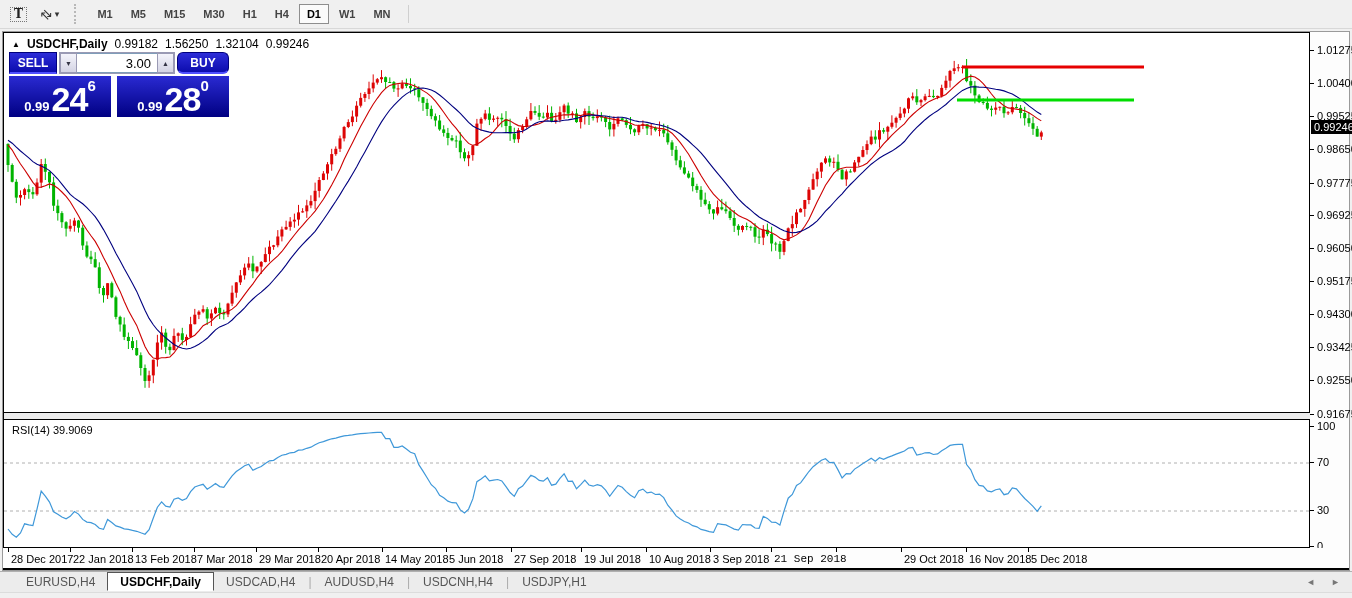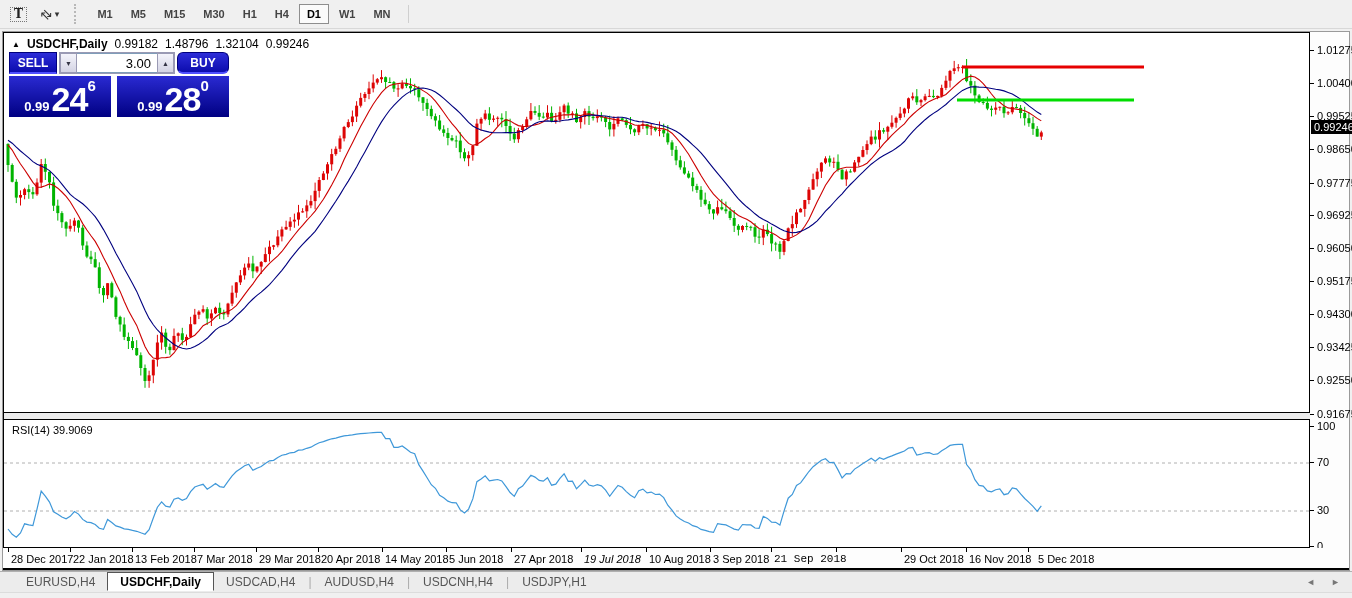--- a/index.html
+++ b/index.html
@@ -591,21 +591,21 @@
             </g>
             <polyline points="4.0,111.9 8.2,117.1 12.3,124.3 16.5,131.0 20.6,136.7 24.8,143.1 28.9,149.4 33.0,154.2 37.2,154.1 41.3,152.8 45.5,150.9 49.6,152.2 53.8,155.2 57.9,159.0 62.1,163.3 66.2,168.7 70.4,175.8 74.5,182.8 78.7,190.6 82.9,197.0 87.0,202.8 91.2,208.4 95.3,215.8 99.5,224.5 103.6,232.3 107.8,241.0 111.9,250.0 116.1,258.4 120.2,268.2 124.4,277.4 128.5,284.9 132.7,292.4 136.8,303.0 141.0,313.4 145.1,320.7 149.3,325.1 153.4,325.8 157.6,324.8 161.7,324.6 165.9,324.0 170.0,320.0 174.2,314.0 178.3,309.6 182.5,306.8 186.6,304.5 190.8,302.2 194.9,297.9 199.1,292.7 203.2,290.6 207.4,288.1 211.5,284.0 215.7,281.1 219.8,279.8 224.0,278.5 228.1,276.1 232.3,272.7 236.4,267.4 240.6,261.6 244.7,256.1 248.9,250.9 253.0,244.9 257.2,239.7 261.3,234.9 265.5,230.4 269.6,226.7 273.8,222.8 277.9,218.5 282.1,212.9 286.2,207.3 290.4,202.0 294.5,196.8 298.6,192.4 302.8,187.4 306.9,183.0 311.1,178.1 315.2,172.3 319.4,166.3 323.5,159.4 327.7,152.1 331.8,144.3 336.0,135.9 340.1,126.6 344.3,118.0 348.4,110.1 352.6,101.6 356.7,93.3 360.9,85.8 365.0,78.3 369.2,71.3 373.3,65.3 377.5,59.7 381.6,55.4 385.8,52.4 389.9,51.3 394.1,50.6 398.2,50.0 402.4,50.4 406.5,51.5 410.7,53.1 414.8,55.0 419.0,57.6 423.1,60.1 427.3,63.6 431.4,68.2 435.6,73.6 439.7,79.2 443.9,85.3 448.0,90.7 452.2,95.4 456.3,100.8 460.5,106.0 464.6,110.4 468.8,112.4 472.9,111.2 477.1,108.8 481.2,105.5 485.4,102.9 489.5,98.7 493.7,93.6 497.8,89.1 502.0,86.7 506.1,87.9 510.3,90.5 514.4,92.6 518.6,93.4 522.7,93.5 526.9,92.7 531.0,91.9 535.2,90.7 539.3,88.7 543.5,85.4 547.6,84.2 551.8,83.4 555.9,82.5 560.1,81.8 564.2,81.9 568.4,81.5 572.5,82.0 576.7,82.6 580.8,81.3 585.0,80.9 589.1,81.7 593.3,83.0 597.4,83.5 601.6,84.6 605.7,85.5 609.9,86.4 614.0,87.3 618.2,87.7 622.3,88.6 626.5,90.2 630.6,92.0 634.8,92.5 638.9,91.9 643.1,92.4 647.2,93.6 651.4,94.8 655.5,95.4 659.7,95.9 663.8,97.2 668.0,100.2 672.1,104.7 676.3,109.6 680.4,115.3 684.6,121.3 688.7,128.3 692.9,135.4 697.0,142.5 701.2,149.3 705.3,155.5 709.5,161.2 713.6,165.4 717.8,169.4 721.9,172.5 726.1,176.1 730.2,179.3 734.4,182.5 738.5,184.6 742.7,186.3 746.8,188.8 751.0,192.2 755.1,195.5 759.3,196.9 763.4,198.0 767.6,199.7 771.7,201.9 775.9,205.0 780.0,206.8 784.2,205.7 788.3,204.1 792.5,201.9 796.6,198.8 800.8,193.3 804.9,186.5 809.1,177.4 813.2,168.7 817.4,160.5 821.5,152.3 825.7,146.1 829.8,140.2 834.0,136.4 838.1,135.2 842.3,134.2 846.4,134.2 850.6,134.2 854.7,134.0 858.9,132.4 863.0,130.2 867.2,126.0 871.3,121.1 875.5,115.9 879.6,110.9 883.8,106.5 887.9,102.2 892.1,98.2 896.2,94.4 900.4,90.9 904.5,85.7 908.7,81.5 912.8,77.8 917.0,74.5 921.1,71.2 925.3,68.4 929.4,66.4 933.6,64.8 937.7,63.5 941.9,61.5 946.0,57.6 950.2,53.7 954.3,50.0 958.5,46.4 962.6,44.4 966.8,43.1 970.9,44.0 975.1,46.7 979.2,50.7 983.4,55.7 987.5,61.0 991.7,66.1 995.8,69.3 1000.0,72.8 1004.1,74.9 1008.3,75.5 1012.4,76.1 1016.6,76.7 1020.7,77.7 1024.9,79.7 1029.0,82.4 1033.2,85.4 1037.3,87.9 " fill="none" stroke="#cc0000" stroke-width="1.1"></polyline>
             <polyline points="4.0,107.2 8.2,110.2 12.3,114.2 16.5,118.0 20.6,121.3 24.8,124.9 28.9,128.6 33.0,131.3 37.2,133.0 41.3,134.9 45.5,137.6 49.6,141.6 53.8,146.0 57.9,151.1 62.1,156.3 66.2,161.4 70.4,164.9 74.5,167.8 78.7,170.8 82.9,174.6 87.0,179.0 91.2,183.7 95.3,189.6 99.5,196.6 103.6,204.0 107.8,211.9 111.9,220.3 116.1,227.7 120.2,235.5 124.4,242.9 128.5,250.4 132.7,258.4 136.8,267.7 141.0,277.2 145.1,285.4 149.3,291.8 153.4,297.0 157.6,301.1 161.7,304.8 165.9,308.2 170.0,311.5 174.2,313.7 178.3,315.2 182.5,316.0 186.6,315.2 190.8,313.5 194.9,311.2 199.1,308.4 203.2,305.3 207.4,301.0 211.5,296.8 215.7,293.9 219.8,292.2 224.0,290.4 228.1,287.0 232.3,282.7 236.4,279.0 240.6,274.9 244.7,270.1 248.9,266.0 253.0,262.4 257.2,259.1 261.3,255.5 265.5,251.6 269.6,247.0 273.8,242.2 277.9,237.3 282.1,231.9 286.2,226.1 290.4,220.9 294.5,215.8 298.6,211.4 302.8,207.0 306.9,202.9 311.1,198.3 315.2,192.6 319.4,186.8 323.5,180.7 327.7,174.4 331.8,168.3 336.0,161.6 340.1,154.8 344.3,148.1 348.4,141.2 352.6,134.0 356.7,126.3 360.9,118.9 365.0,111.3 369.2,103.6 373.3,96.0 377.5,88.9 381.6,82.7 385.8,77.0 389.9,72.3 394.1,68.2 398.2,64.1 402.4,60.9 406.5,58.4 410.7,56.4 414.8,55.2 419.0,55.0 423.1,55.7 427.3,57.1 431.4,59.1 435.6,62.0 439.7,65.4 443.9,69.2 448.0,72.8 452.2,76.5 456.3,80.4 460.5,84.8 464.6,89.3 468.8,93.0 472.9,95.2 477.1,97.1 481.2,98.1 485.4,99.1 489.5,99.7 493.7,99.8 497.8,99.8 502.0,99.5 506.1,99.6 510.3,99.7 514.4,99.0 518.6,98.2 522.7,96.1 526.9,93.1 531.0,90.5 535.2,88.7 539.3,88.3 543.5,87.9 547.6,88.4 551.8,88.4 555.9,88.0 560.1,87.2 564.2,86.9 568.4,86.1 572.5,85.4 576.7,84.0 580.8,82.8 585.0,82.2 589.1,82.1 593.3,82.4 597.4,82.7 601.6,83.0 605.7,83.8 609.9,84.5 614.0,84.3 618.2,84.3 622.3,85.1 626.5,86.6 630.6,87.8 634.8,88.6 638.9,88.7 643.1,89.4 647.2,90.4 651.4,91.3 655.5,92.0 659.7,93.1 663.8,94.6 668.0,96.3 672.1,98.3 676.3,101.0 680.4,104.5 684.6,108.0 688.7,111.9 692.9,115.6 697.0,119.9 701.2,124.8 705.3,130.1 709.5,135.4 713.6,140.4 717.8,145.3 721.9,150.4 726.1,155.7 730.2,160.9 734.4,165.9 738.5,170.0 742.7,173.8 746.8,177.1 751.0,180.8 755.1,184.0 759.3,186.5 763.4,188.6 767.6,191.1 771.7,193.3 775.9,195.7 780.0,197.8 784.2,199.0 788.3,199.8 792.5,199.4 796.6,198.4 800.8,196.5 804.9,194.2 809.1,191.2 813.2,187.8 817.4,183.1 821.5,178.2 825.7,174.0 829.8,169.5 834.0,164.9 838.1,160.8 842.3,155.8 846.4,151.5 850.6,147.4 854.7,143.1 858.9,139.2 863.0,135.2 867.2,131.2 871.3,128.1 875.5,125.0 879.6,122.6 883.8,120.3 887.9,118.1 892.1,115.3 896.2,112.3 900.4,108.5 904.5,103.4 908.7,98.7 912.8,94.4 917.0,90.5 921.1,86.7 925.3,83.3 929.4,80.4 933.6,77.8 937.7,74.6 941.9,71.5 946.0,67.7 950.2,64.1 954.3,60.6 958.5,57.4 962.6,55.4 966.8,53.9 970.9,53.8 975.1,54.1 979.2,54.2 983.4,54.7 987.5,55.5 991.7,56.3 995.8,56.9 1000.0,57.9 1004.1,59.5 1008.3,61.1 1012.4,63.4 1016.6,66.2 1020.7,69.4 1024.9,72.9 1029.0,75.9 1033.2,79.1 1037.3,81.4 " fill="none" stroke="#00007f" stroke-width="1.1"></polyline>
             <line x1="958" y1="34.1" x2="1140" y2="34.1" stroke="#e60000" stroke-width="3"></line>
             <line x1="953" y1="67.1" x2="1130" y2="67.1" stroke="#00dd00" stroke-width="3"></line>
           </svg>
         <div class="chart-header">
           <span class="hdr-tri">▲</span>
           <span style="font-weight:bold;">USDCHF,Daily</span>
           <span>0.99182</span>
-          <span>1.48796</span>
+          <span>1.56250</span>
           <span>1.32104</span>
           <span>0.99246</span>
         </div>
 
         <div class="trade-panel">
           <div class="tp-row1">
             <button class="tp-btn">SELL</button>
             <div class="tp-spin">
               <button class="spin-btn">▼</button>
               <div class="tp-vol">3.00</div>
@@ -686,37 +686,37 @@
           <div class="date-label" style="left: 194px;">7 Mar 2018</div>
           <div class="date-tick" style="left: 253px;"></div>
           <div class="date-label" style="left: 256px;">29 Mar 2018</div>
           <div class="date-tick" style="left: 315px;"></div>
           <div class="date-label" style="left: 318px;">20 Apr 2018</div>
           <div class="date-tick" style="left: 379px;"></div>
           <div class="date-label" style="left: 382px; text-align: right;">14 May 2018</div>
           <div class="date-tick" style="left: 443px;"></div>
           <div class="date-label" style="left: 446px;">5 Jun 2018</div>
           <div class="date-tick" style="left: 508px;"></div>
-          <div class="date-label" style="left: 511px;">27 Apr 2018</div>
+          <div class="date-label" style="left: 511px;">27 Sep 2018</div>
           <div class="date-tick" style="left: 578px;"></div>
-          <div class="date-label" style="left: 581px; font-style: italic;">19 Jul 2018</div>
+          <div class="date-label" style="left: 581px;">19 Jul 2018</div>
           <div class="date-tick" style="left: 643px;"></div>
           <div class="date-label" style="left: 646px;">10 Aug 2018</div>
           <div class="date-tick" style="left: 707px;"></div>
           <div class="date-label" style="left: 710px;">3 Sep 2018</div>
           <div class="date-tick" style="left: 768px;"></div>
           <div class="date-label" style="left: 771px; font-family: Liberation Mono, monospace;">21 Sep 2018</div>
           <div class="date-tick" style="left: 833px;"></div>
           <div class="date-label" style="left: 836px; margin-top: 28px;">10 Oct 2018</div>
           <div class="date-tick" style="left: 898px;"></div>
           <div class="date-label" style="left: 901px;">29 Oct 2018</div>
           <div class="date-tick" style="left: 963px;"></div>
           <div class="date-label" style="left: 966px;">16 Nov 2018</div>
           <div class="date-tick" style="left: 1025px;"></div>
-          <div class="date-label" style="left: 989px; padding-left: 46px;">5 Dec 2018</div>
+          <div class="date-label" style="left: 1028px;">5 Dec 2018</div>
         </div>
 
     </div>
   </div>
 
   <div class="tabbar">
     <div id="tabs-holder" style="display:flex;align-items:center;">
         <div class="tab">EURUSD,H4</div>
         <div class="tab active">USDCHF,Daily</div>
         <div class="tab">USDCAD,H4</div>

